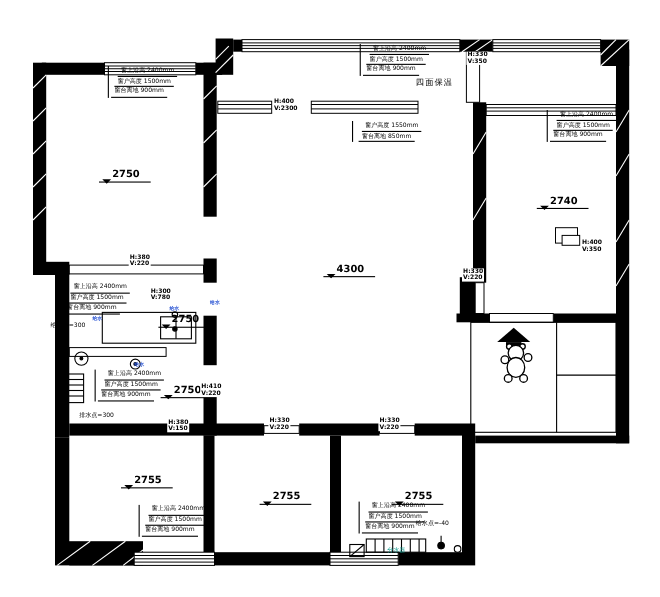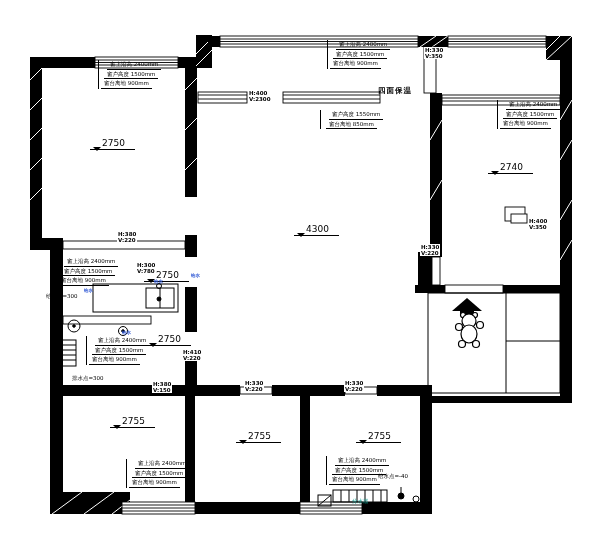--- a/index.html
+++ b/index.html
@@ -1,36 +1,36 @@
 <!DOCTYPE html>
 <html><head>
 <meta charset="utf-8">
 <style>
   html,body{margin:0;padding:0;background:#fff;}
   #plan{position:relative;width:600px;height:543px;background:#fff;overflow:hidden;
         font-family:"DejaVu Sans",sans-serif;color:#000;}
   #plan svg{position:absolute;left:0;top:0;}
   .lbl{position:absolute;white-space:nowrap;}
   
-  .level{font-size:9px;font-weight:normal;border-bottom:1.2px solid #000;
-         padding:0 10px 1px 12px;line-height:10px;}
+  .level{font-size:9px;font-weight:bold;border-bottom:1.2px solid #000;
+         padding:0 10px 1px 12px;line-height:10px;margin-top:16px;}
   .level::after{content:"";position:absolute;left:3px;bottom:-6px;width:0;height:0;
          border:4px solid transparent;border-top-color:#000;}
   
   .beam{font-size:5.5px;font-weight:bold;line-height:6px;background:#fff;padding:0 1px;}
   .beam span{display:block;}
   
   .note{font-size:5.5px;line-height:8.5px;border-left:0.8px solid #000;padding-left:2px;}
   .note span{display:block;border-bottom:0.8px solid #000;padding:0 3px;width:max-content;}
   .note span:nth-child(1){margin-left:6px;}
   .note span:nth-child(2){margin-left:3px;}
   .tiny{font-size:5.5px;line-height:6px;}
   .blue{color:#2b55d4;font-size:4.5px;font-weight:bold;line-height:5px;}
   .teal{color:#0f9b8e;}
-  .insul{font-size:7.5px;font-weight:bold;letter-spacing:1px;margin-top:16px;}
+  .insul{font-size:7.5px;font-weight:normal;letter-spacing:1px;}
 </style>
 </head>
 <body>
 
 <div id="plan">
 
   <svg width="600" height="543" viewBox="0 0 600 543">
 
     <g fill="#000">
       <rect x="30" y="57" width="12" height="192"></rect>

